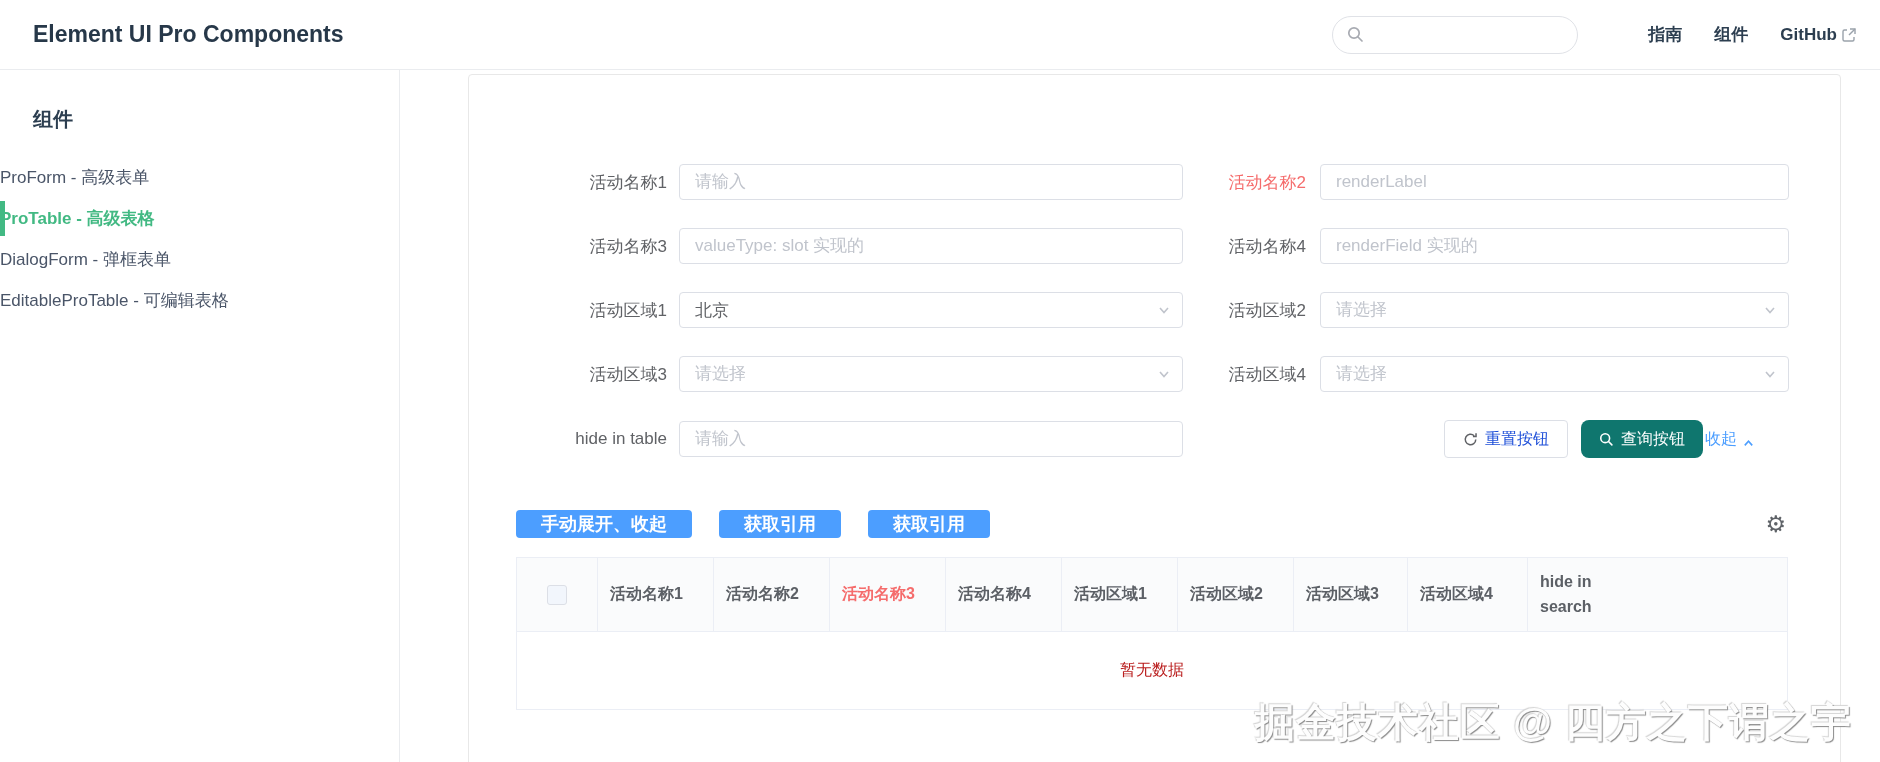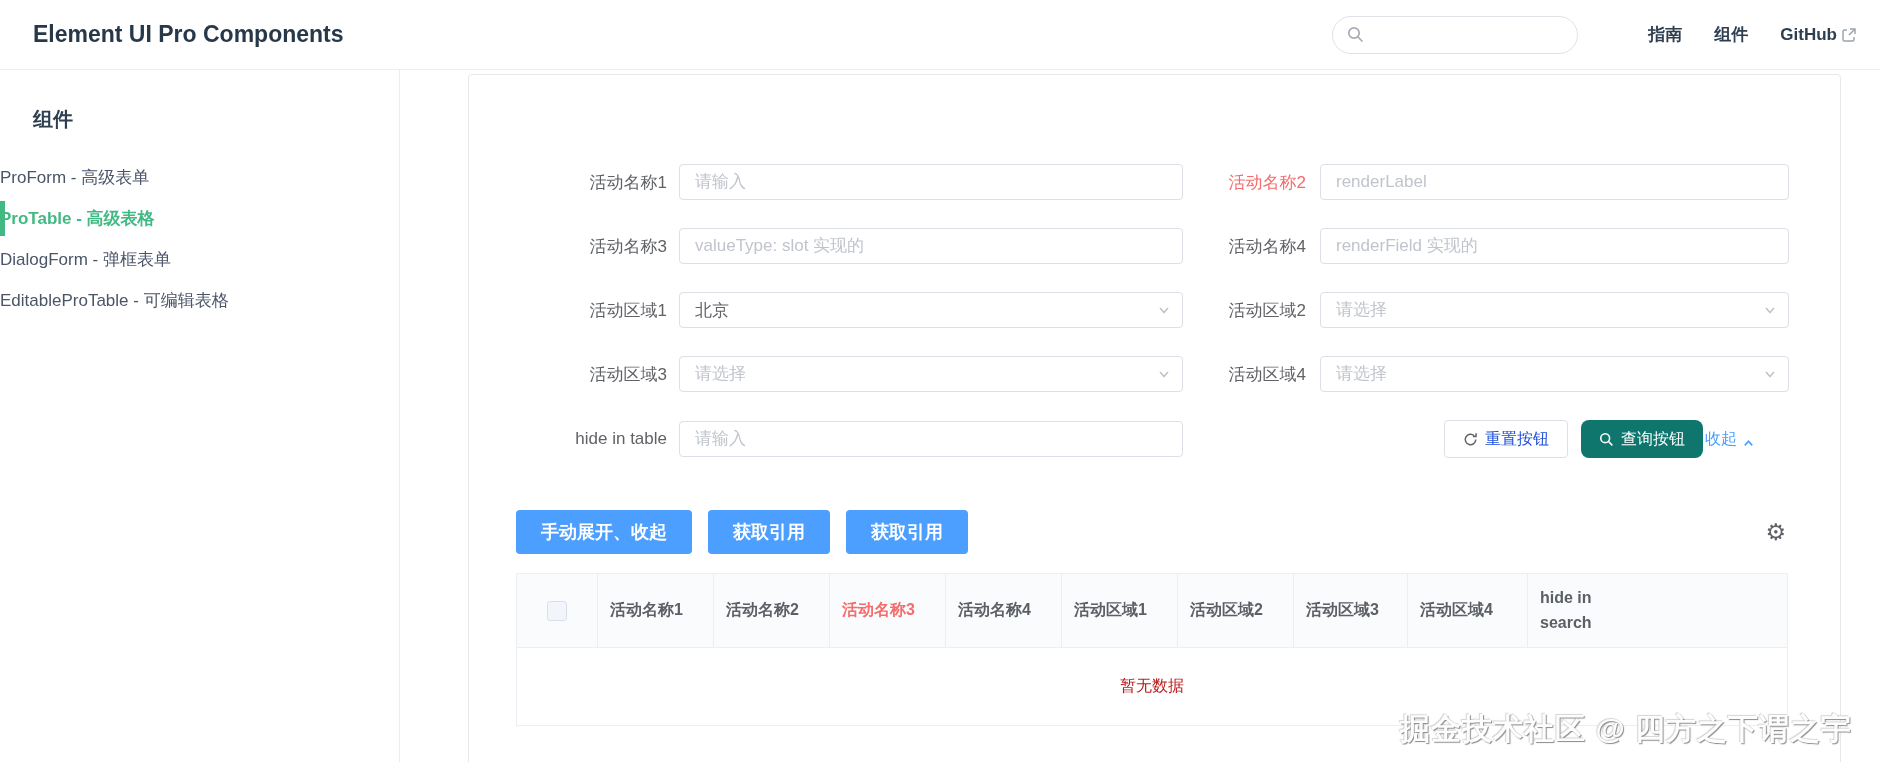--- a/index.html
+++ b/index.html
@@ -57,40 +57,40 @@
                cursor:pointer; font-family:"Liberation Sans", sans-serif; }
   .btn-query { height:38px; border:none; background:#0f766e; border-radius:8px;
                color:#fff; font-size:16px; padding:0 18px; margin-left:13px;
                display:flex; align-items:center; gap:7px; cursor:pointer;
                font-family:"Liberation Sans", sans-serif; }
   .collapse-link { margin-left:2px; color:#4c9eff; font-size:16px; cursor:pointer;
                display:flex; align-items:flex-end; gap:5px; }
 
   
   .toolbar { margin:52px 0 0 47px; width:1272px; display:flex; align-items:center; }
-  .btn-blue { height:44px; background:#4c9eff; color:#fff; border:none; border-radius:4px;
-              font-size:18px; font-weight:700; padding:0 25px; margin-right:16px; cursor:pointer;
+  .btn-blue { height:28px; background:#4c9eff; color:#fff; border:none; border-radius:4px;
+              font-size:18px; font-weight:700; padding:0 25px; margin-right:27px; cursor:pointer;
               font-family:"Liberation Sans", sans-serif; }
   .gear { margin-left:auto; margin-right:2px; font-size:23px; color:#5f6368; cursor:pointer; line-height:1; }
 
   
   .pro-table { margin:19px 0 0 47px; width:1272px; border:1px solid #ebeef5; border-bottom:none; }
   .t-header { display:flex; background:#fafbfc; border-bottom:1px solid #ebeef5; height:74px; }
   .th { border-right:1px solid #ebeef5; display:flex; align-items:center;
         padding:0 12px; font-size:16px; font-weight:700; color:#5c6066; line-height:1.55; }
   .th:last-child { border-right:none; }
   .th.red { color:#f56c6c; }
   .th.cb { justify-content:center; padding:0; }
   .checkbox { width:20px; height:20px; border:1px solid #dcdfe6; border-radius:3px;
               background:#f2f6fc; cursor:pointer; }
   .t-empty { height:78px; display:flex; align-items:center; justify-content:center;
              font-size:16px; color:#b91c1c; border-bottom:1px solid #ebeef5; }
 
   
-  .watermark { position:fixed; right:28px; bottom:12px; font-size:30px; font-weight:700;
+  .watermark { position:fixed; right:28px; bottom:12px; font-size:40px; font-weight:700;
                color:#fdfdfd; letter-spacing:1px;
                text-shadow:1px 1px 1px #8a8a8a, -1px -1px 1px #d4d4d4; pointer-events:none; }
 
   svg { display:block; }
 </style>
 </head>
 <body>
 
 <header class="app-header">
   <div class="app-title">Element UI Pro Components</div>

